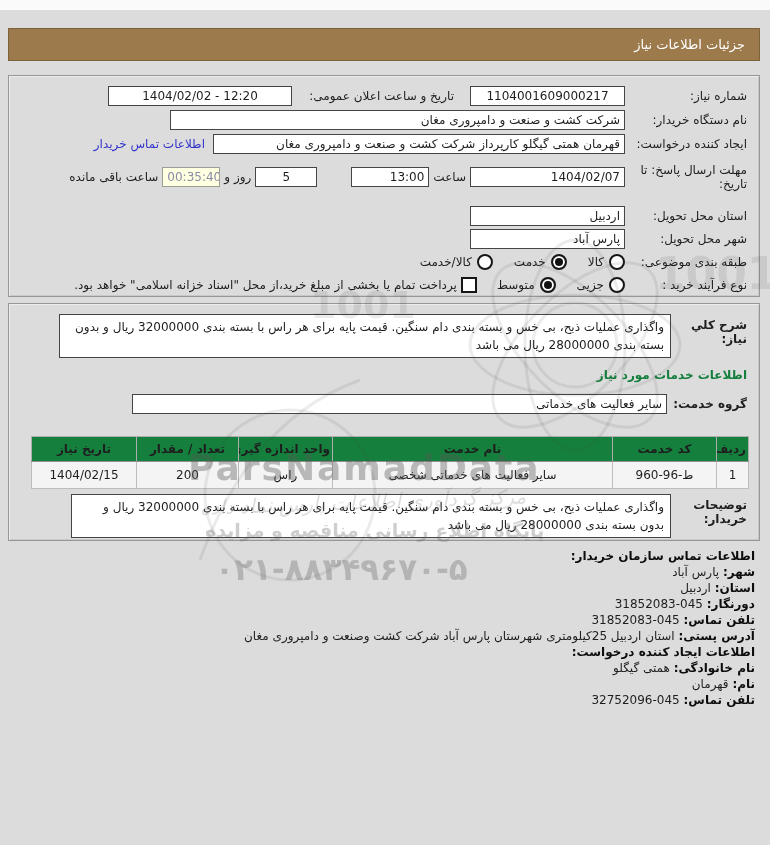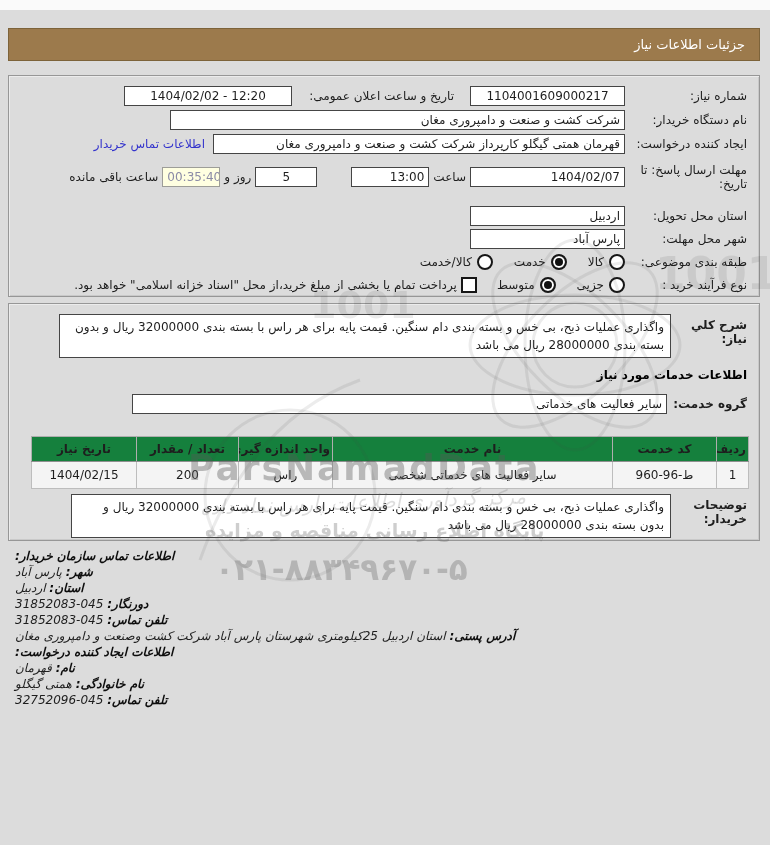--- a/index.html
+++ b/index.html
@@ -25,28 +25,28 @@
   .yellow{background:#ffffe1;border-color:#9d9d98;color:#8b8ba6;}
   .link{color:#3333cc;cursor:pointer;margin-right:4px;white-space:nowrap;}
   .spacer26{flex:0 0 26px;}
   .radio{display:inline-block;width:12px;height:12px;border:2px solid #161616;border-radius:50%;
          background:#fff;box-sizing:content-box;flex:0 0 auto;}
   .radio.checked{background:#fff;box-shadow:inset 0 0 0 2px #fff, inset 0 0 0 8px #111;}
   .optlbl{margin-left:16px;white-space:nowrap;}
   .checkbox{display:inline-block;width:12px;height:12px;border:2px solid #161616;background:#fff;
             flex:0 0 auto;}
   .opts{display:flex;align-items:center;gap:5px;}
-  .section-hd{position:absolute;right:12px;font-weight:bold;color:#000000;}
+  .section-hd{position:absolute;right:12px;font-weight:bold;color:#15803d;}
   table.grid{position:absolute;top:132px;left:22px;width:717px;border-collapse:collapse;
              table-layout:fixed;font-size:12px;}
   table.grid th{background:#15803d;border:1px solid #aeaeae;border-bottom:1px solid #8f8f8f;
                 height:24px;font-weight:bold;text-align:center;padding:0 2px;overflow:hidden;white-space:nowrap;}
   table.grid td{background:#f4f4f4;border:1px solid #bdbdbd;height:26px;text-align:center;
                 padding:0 2px;overflow:hidden;white-space:nowrap;}
-  .contact{position:absolute;top:548px;right:15px;left:15px;text-align:left;font-style:italic;}
+  .contact{position:absolute;top:548px;right:15px;left:15px;text-align:right;}
   .contact-line{min-height:16px;line-height:16px;}
   .c-label{font-weight:bold;color:#0d0d0d;}
   .wm{position:absolute;pointer-events:none;z-index:9;}
   .wm-brand{top:447px;left:188px;font-size:36px;font-weight:bold;letter-spacing:2px;
             color:rgba(88,88,88,0.38);direction:ltr;}
   .wm-script{top:490px;left:200px;font-size:20px;font-style:italic;color:rgba(100,100,100,0.22);
              transform:rotate(-2deg);white-space:nowrap;}
   .wm-tagline{top:519px;left:205px;font-size:19px;font-weight:bold;color:rgba(105,105,105,0.33);white-space:nowrap;}
   .wm-phone{top:551px;left:215px;font-size:31px;font-weight:bold;color:rgba(120,120,120,0.40);
             direction:ltr;letter-spacing:3px;white-space:nowrap;}
@@ -64,21 +64,21 @@
     <span>جزئیات اطلاعات نیاز</span>
   </div>
 
   <div class="panel" id="panel1">
 
     <div class="row" style="top:10px;">
       <span class="lbl w118">شماره نیاز:</span>
       <span class="box ltr tc" style="width:155px;">1104001609000217</span>
       <span style="flex:0 0 8px;"></span>
       <span class="lbl w158">تاریخ و ساعت اعلان عمومی:</span>
-      <span class="box ltr tc" style="width:168px;">1404/02/02 - 12:20</span>
+      <span class="box ltr tc" style="width:184px;">1404/02/02 - 12:20</span>
     </div>
 
     <div class="row" style="top:34px;">
       <span class="lbl w118">نام دستگاه خریدار:</span>
       <span class="box tr" style="width:455px;">شرکت کشت و صنعت و دامپروری مغان</span>
     </div>
 
     <div class="row" style="top:58px;">
       <span class="lbl w118">ایجاد کننده درخواست:</span>
       <span class="box tr" style="width:412px;">قهرمان همتی گیگلو کارپرداز شرکت کشت و صنعت و دامپروری مغان</span>
@@ -96,21 +96,21 @@
       <span class="box ltr tc yellow" style="width:58px;">00:35:40</span>
       <span class="lbl">ساعت باقی مانده</span>
     </div>
 
     <div class="row" style="top:130px;">
       <span class="lbl w118">استان محل تحویل:</span>
       <span class="box tr" style="width:155px;">اردبیل</span>
     </div>
 
     <div class="row" style="top:153px;">
-      <span class="lbl w118">شهر محل مهلت:</span>
+      <span class="lbl w118">شهر محل تحویل:</span>
       <span class="box tr" style="width:155px;">پارس آباد</span>
     </div>
 
     <div class="row" style="top:178px;">
       <span class="lbl w118">طبقه بندی موضوعی:</span>
       <span class="opts">
           <span class="radio"></span>
           <span class="optlbl">کالا</span>
           <span class="radio checked"></span>
           <span class="optlbl">خدمت</span>
@@ -184,22 +184,22 @@
   </div>
 
   <div class="contact">
       <div class="contact-line"><span class="c-label">اطلاعات تماس سازمان خریدار:</span></div>
       <div class="contact-line"><span class="c-label">شهر:</span> <span class="c-value">پارس آباد</span></div>
       <div class="contact-line"><span class="c-label">استان:</span> <span class="c-value">اردبیل</span></div>
       <div class="contact-line"><span class="c-label">دورنگار:</span> <span class="c-value" dir="ltr">31852083-045</span></div>
       <div class="contact-line"><span class="c-label">تلفن تماس:</span> <span class="c-value" dir="ltr">31852083-045</span></div>
       <div class="contact-line"><span class="c-label">آدرس پستی:</span> <span class="c-value">استان اردبیل 25کیلومتری شهرستان پارس آباد شرکت کشت وصنعت و دامپروری مغان</span></div>
       <div class="contact-line"><span class="c-label">اطلاعات ایجاد کننده درخواست:</span></div>
+      <div class="contact-line"><span class="c-label">نام خانوادگی:</span> <span class="c-value">همتی گیگلو</span></div>
       <div class="contact-line"><span class="c-label">نام:</span> <span class="c-value">قهرمان</span></div>
-      <div class="contact-line"><span class="c-label">نام خانوادگی:</span> <span class="c-value">همتی گیگلو</span></div>
       <div class="contact-line"><span class="c-label">تلفن تماس:</span> <span class="c-value" dir="ltr">32752096-045</span></div>
     </div>
 
   <svg class="wm wm-svg" width="770" height="845" viewBox="0 0 770 845">
     <g stroke="rgba(70,70,70,0.10)" stroke-width="3" fill="none">
       <ellipse cx="575" cy="345" rx="50" ry="105"></ellipse>
       <ellipse cx="575" cy="345" rx="50" ry="105" transform="rotate(45 575 345)"></ellipse>
       <ellipse cx="575" cy="345" rx="50" ry="105" transform="rotate(90 575 345)"></ellipse>
       <ellipse cx="575" cy="345" rx="50" ry="105" transform="rotate(135 575 345)"></ellipse>
       <circle cx="575" cy="345" r="42"></circle>

